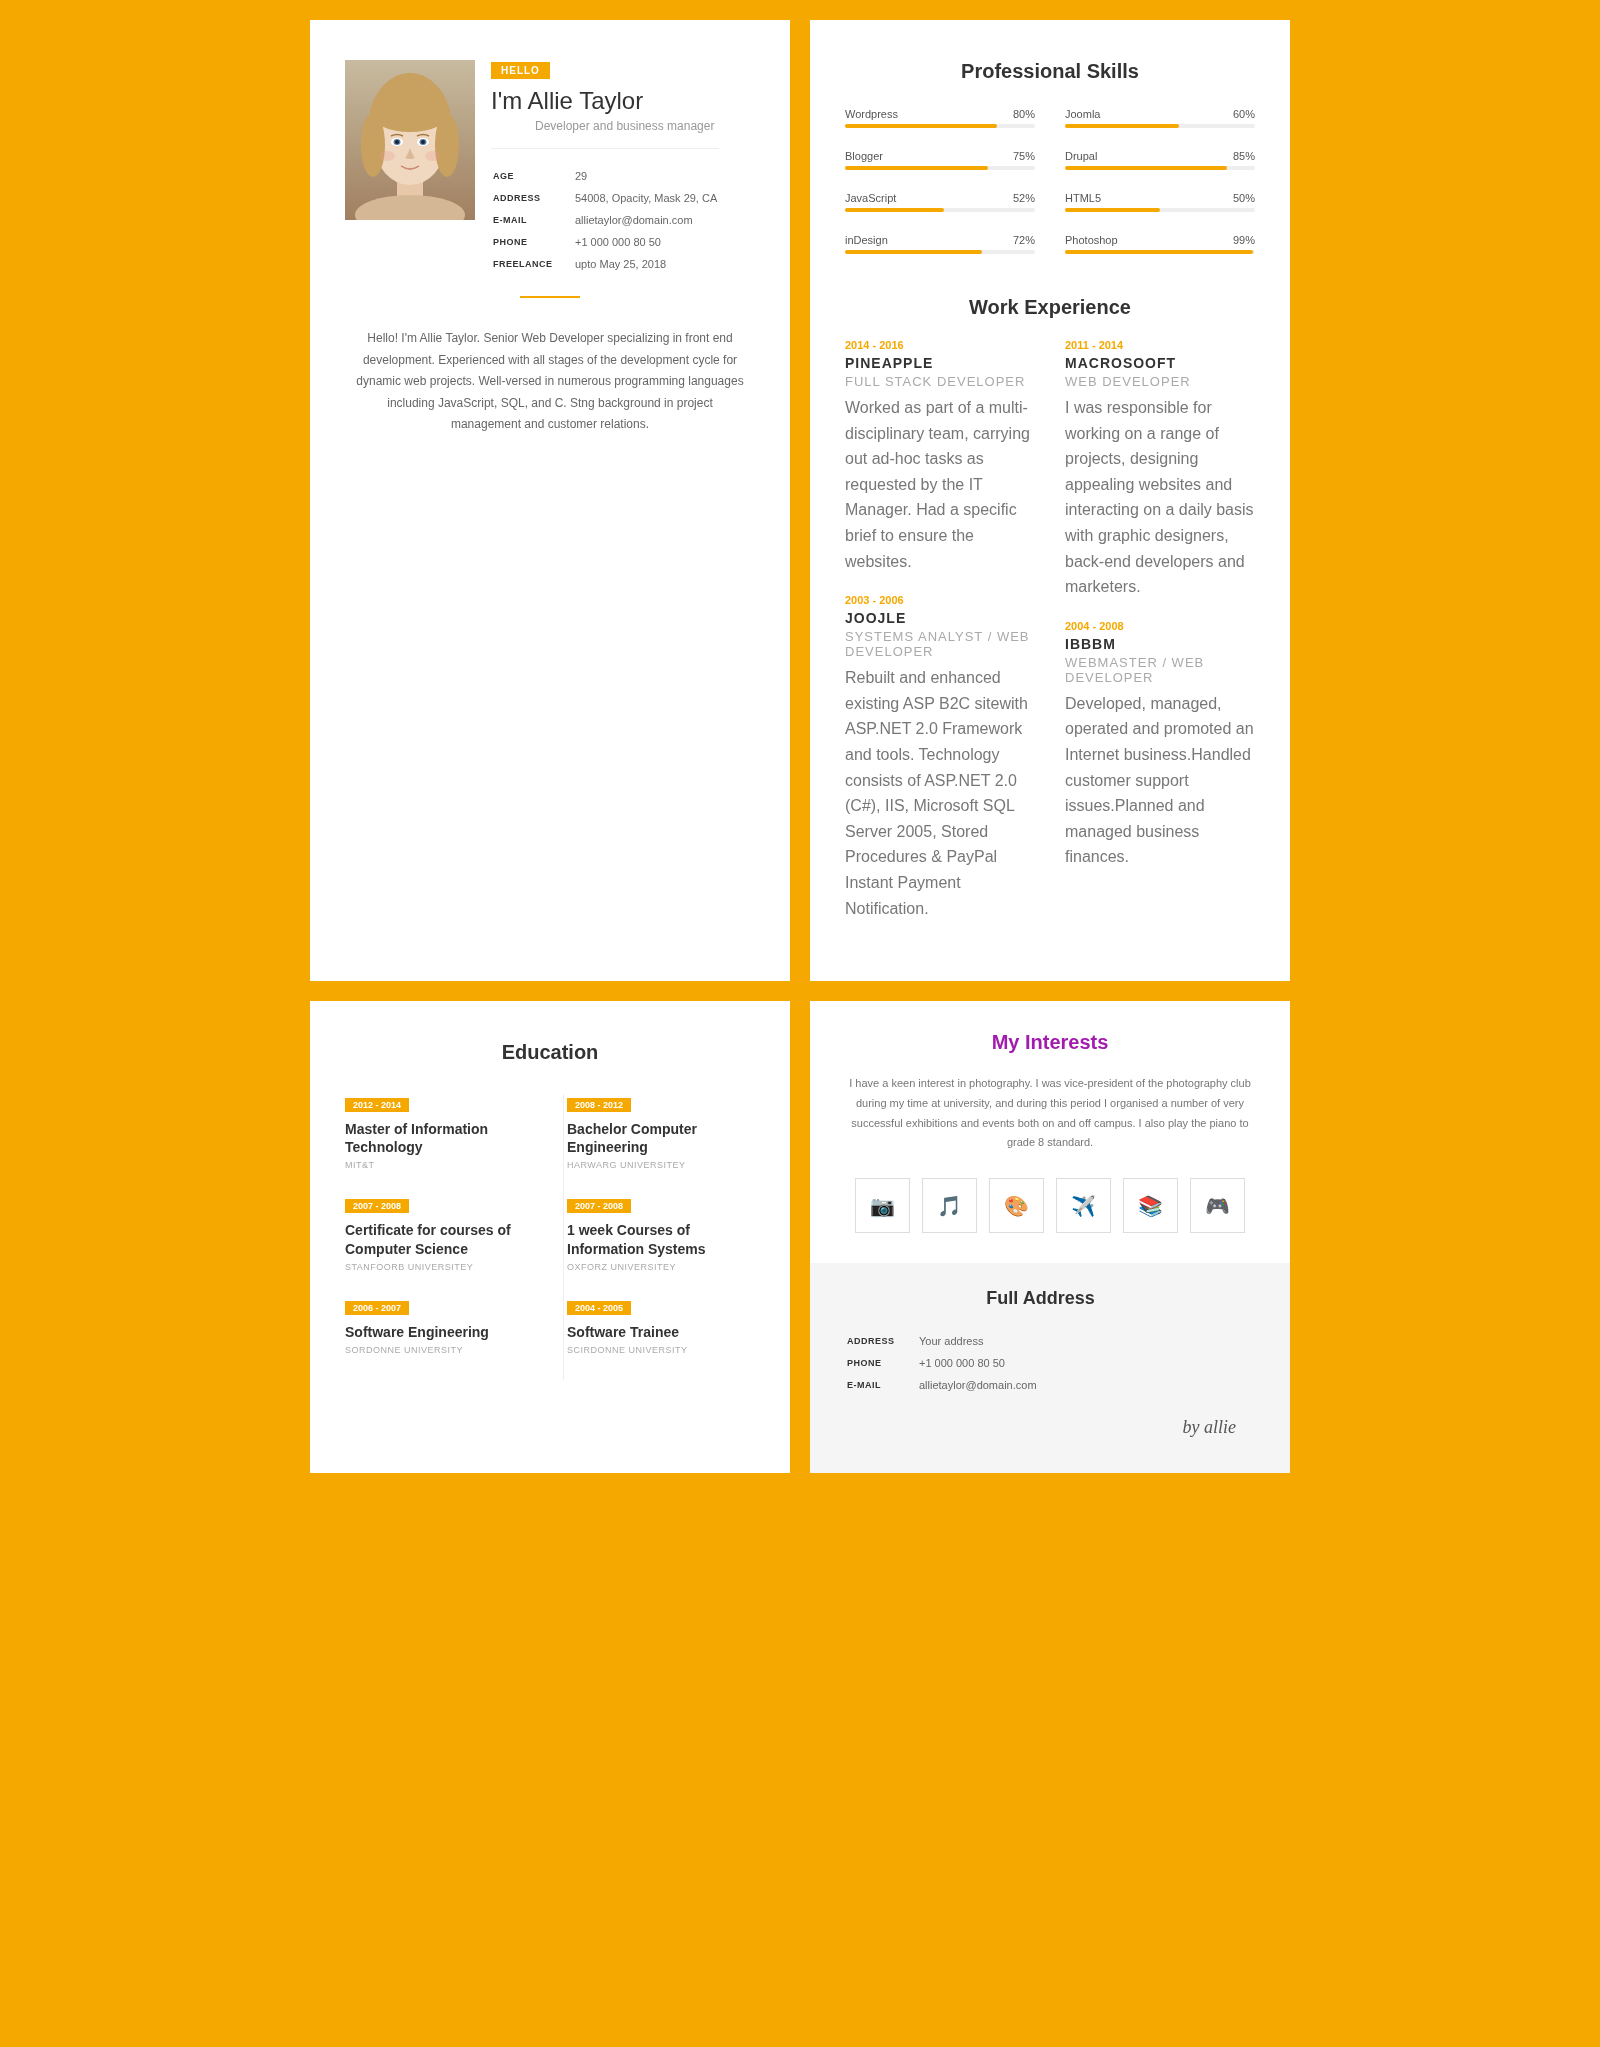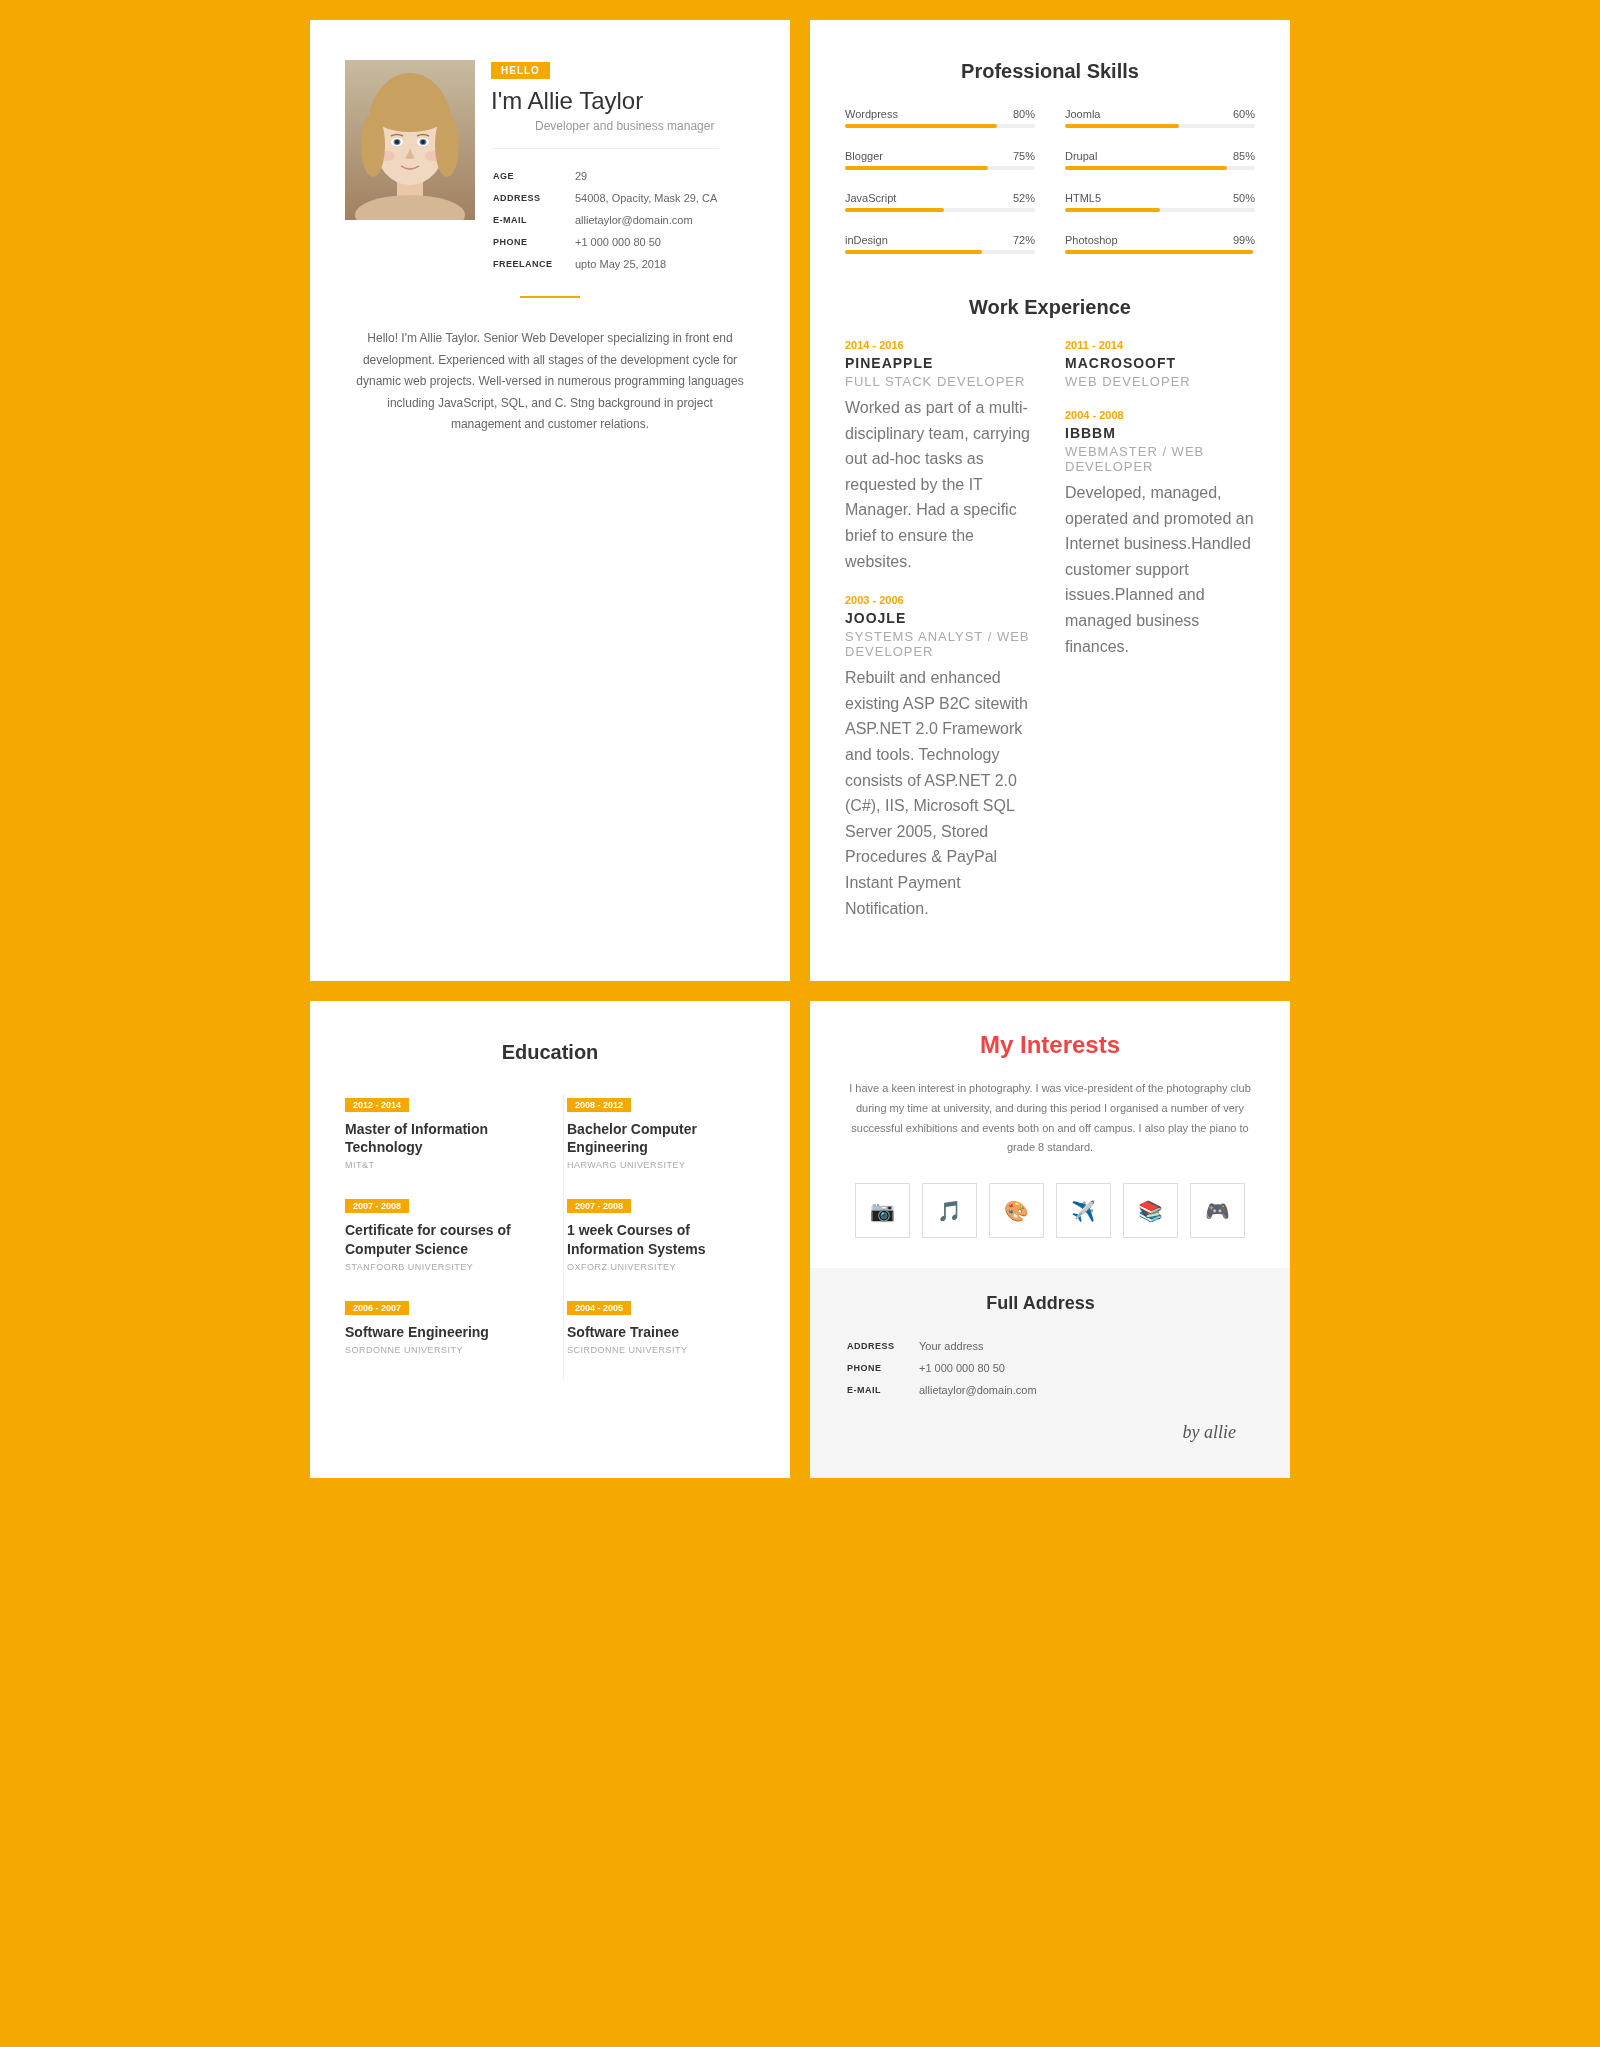--- a/index.html
+++ b/index.html
@@ -221,23 +221,23 @@
       color: #aaa;
       text-transform: uppercase;
       letter-spacing: 0.5px;
     }
     .interests-section {
       padding: 30px 35px;
       flex: 1;
     }
     .interests-section h2 {
       text-align: center;
-      font-size: 24px;
-      font-weight: 700;
-      color: #ef4444;
+      font-size: 20px;
+      font-weight: 700;
+      color: #a21caf;
       margin-bottom: 20px;
     }
     .interests-text {
       font-size: 11px;
       color: #777;
       text-align: center;
       line-height: 1.8;
       margin-bottom: 25px;
     }
     .interest-icons {
@@ -479,20 +479,21 @@
       <div class="work-company">JOOJLE</div>
       <div class="work-role">SYSTEMS ANALYST / WEB DEVELOPER</div>
       <div class="work-desc">Rebuilt and enhanced existing ASP B2C sitewith ASP.NET 2.0 Framework and tools. Technology consists of ASP.NET 2.0 (C#), IIS, Microsoft SQL Server 2005, Stored Procedures &amp; PayPal Instant Payment Notification.</div>
     </div>
   </div>
           <div>
     <div class="work-entry">
       <div class="work-date">2011 - 2014</div>
       <div class="work-company">MACROSOOFT</div>
       <div class="work-role">WEB DEVELOPER</div>
+      <div class="work-desc">I was responsible for working on a range of projects, designing appealing websites and interacting on a daily basis with graphic designers, back-end developers and marketers.</div>
     </div>
 
     <div class="work-entry">
       <div class="work-date">2004 - 2008</div>
       <div class="work-company">IBBBM</div>
       <div class="work-role">WEBMASTER / WEB DEVELOPER</div>
       <div class="work-desc">Developed, managed, operated and promoted an Internet business.Handled customer support issues.Planned and managed business finances.</div>
     </div>
   </div>
         </div>

